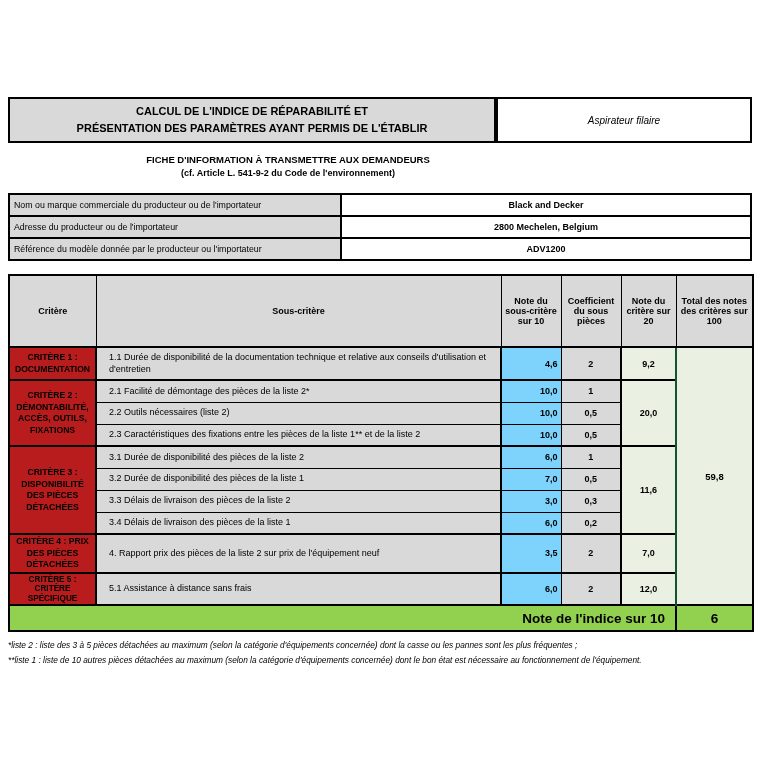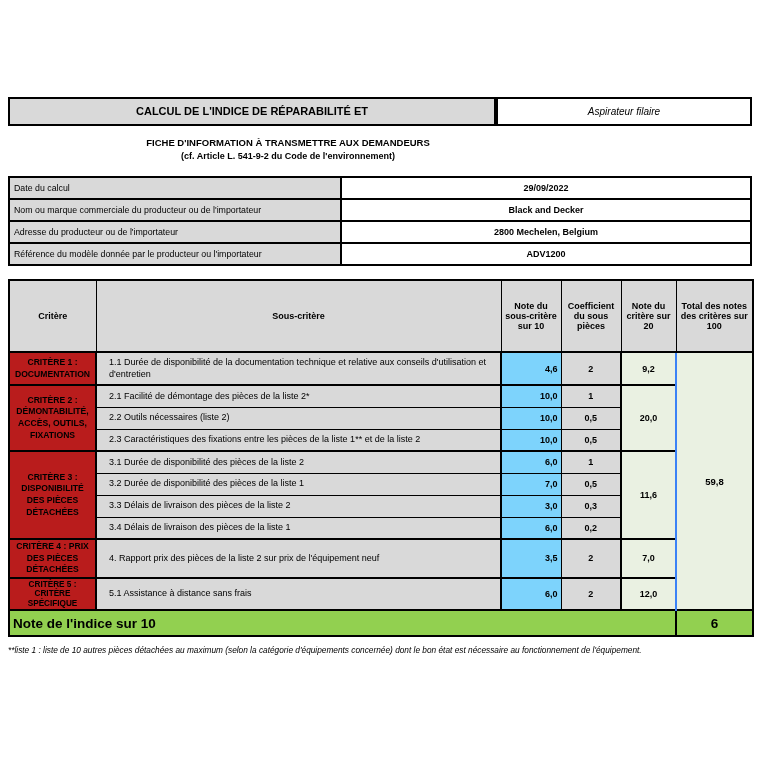--- a/index.html
+++ b/index.html
@@ -47,60 +47,57 @@
   .col-n10   { width: 60px; }
   .col-coef  { width: 60px; }
   .col-n20   { width: 55px; }
   .col-total { width: 77px; }
   td.crit { background: #b91c1c; font-weight: bold; font-size: 8.6px; text-align: center; border-right: 2px solid #000; line-height: 1.35; }
   td.crit5 { font-size: 8.2px; line-height: 1.15; }
   td.sous { background: #d9d9d9; font-size: 9px; text-align: left; padding-left: 12px; line-height: 1.25; }
   td.n10  { background: #7dd3fc; font-weight: bold; font-size: 9px; text-align: right; border-left: 2px solid #000; }
   td.coef { background: #d9d9d9; font-weight: bold; font-size: 9px; text-align: center; }
   td.n20  { background: #eaf1e2; font-weight: bold; font-size: 9px; text-align: center; border-left: 2px solid #000; }
-  td.total { background: #eaf1e2; font-weight: bold; font-size: 9.5px; text-align: center; border-left: 2px solid #3b82f6; }
+  td.total { background: #eaf1e2; font-weight: bold; font-size: 9.5px; text-align: center; border-left: 2px solid #14532d; }
   tr.r-tall td { height: 33px; }
   tr.r-std td { height: 22px; }
   tr.r-med td { height: 30px; }
 
   tr.final-row td {
     background: #92d050; border-top: 2.5px solid #000; height: 26px;
     font-weight: bold;
   }
-  td.final-label { font-size: 13.5px; padding-right: 10px; border-right: 2px solid #000; }
+  td.final-label { text-align: right; font-size: 13.5px; padding-right: 10px; border-right: 2px solid #000; }
   td.final-value { text-align: center; font-size: 13.5px; }
 
   
   .footnotes { margin-top: 6px; font-style: italic; font-size: 8.3px; line-height: 1.75; }
 </style>
 </head>
 <body>
 
 <div class="doc">
 
   <div class="hdr-row">
     <div class="title-box">
       <div>CALCUL DE L'INDICE DE RÉPARABILITÉ ET</div>
+      <div>PRÉSENTATION DES PARAMÈTRES AYANT PERMIS DE L'ÉTABLIR</div>
     </div>
     <div class="product-box">
       <span>Aspirateur filaire</span>
     </div>
   </div>
 
   <div class="subtitles">
     <div class="subtitle1">FICHE D'INFORMATION À TRANSMETTRE AUX DEMANDEURS</div>
     <div class="subtitle2">(cf. Article L. 541-9-2 du Code de l'environnement)</div>
   </div>
 
   <table class="info-table">
     <tbody>
-      <tr>
-        <td class="info-label">Date du calcul</td>
-        <td class="info-value">29/09/2022</td>
-      </tr>
       <tr>
         <td class="info-label">Nom ou marque commerciale du producteur ou de l'importateur</td>
         <td class="info-value">Black and Decker</td>
       </tr>
       <tr>
         <td class="info-label">Adresse du producteur ou de l'importateur</td>
         <td class="info-value">2800 Mechelen, Belgium</td>
       </tr>
       <tr>
         <td class="info-label">Référence du modèle donnée par le producteur ou l'importateur</td>
@@ -195,16 +192,17 @@
       </tr>
 
       <tr class="final-row">
         <td class="final-label" colspan="5">Note de l'indice sur 10</td>
         <td class="final-value">6</td>
       </tr>
     </tbody>
   </table>
 
   <div class="footnotes">
+    <div>*liste 2 : liste des 3 à 5 pièces détachées au maximum (selon la catégorie d'équipements concernée) dont la casse ou les pannes sont les plus fréquentes ;</div>
     <div>**liste 1 : liste de 10 autres pièces détachées au maximum (selon la catégorie d'équipements concernée) dont le bon état est nécessaire au fonctionnement de l'équipement.</div>
   </div>
 
 </div>
 
 </body></html>

